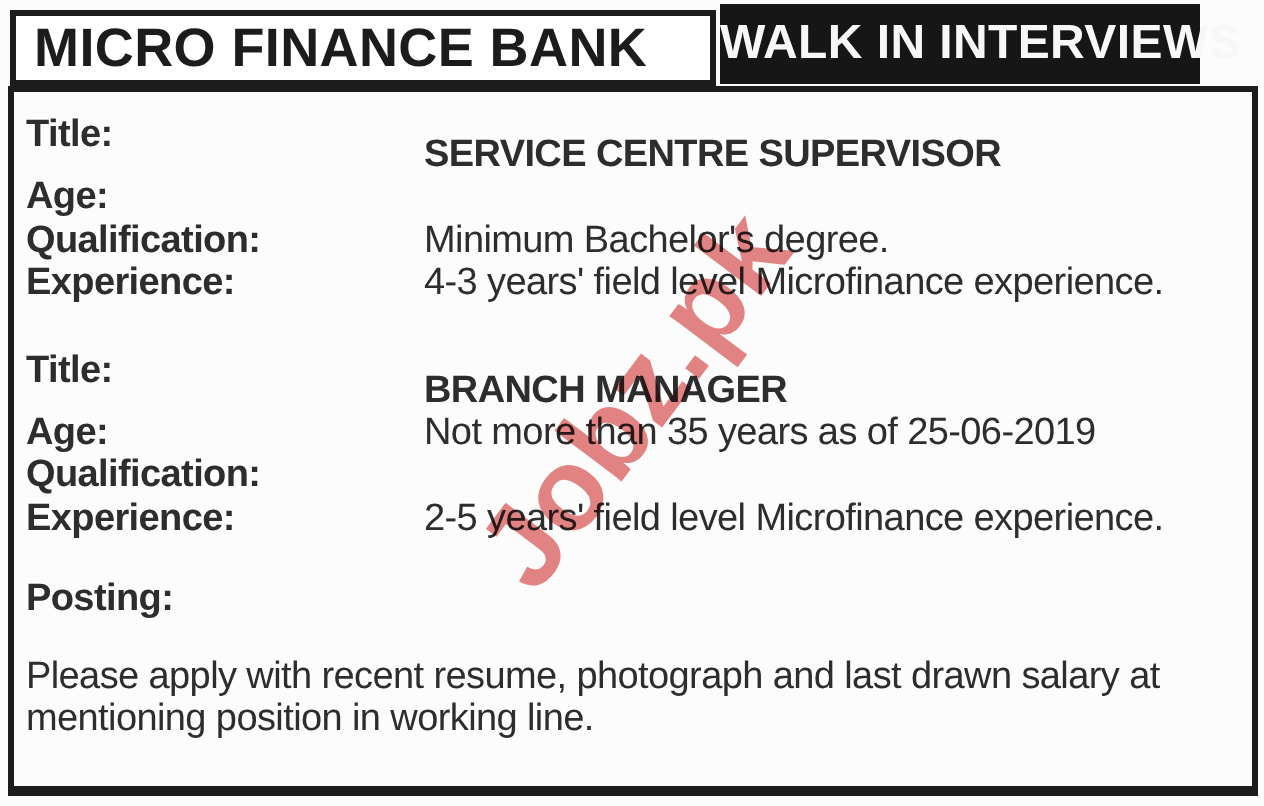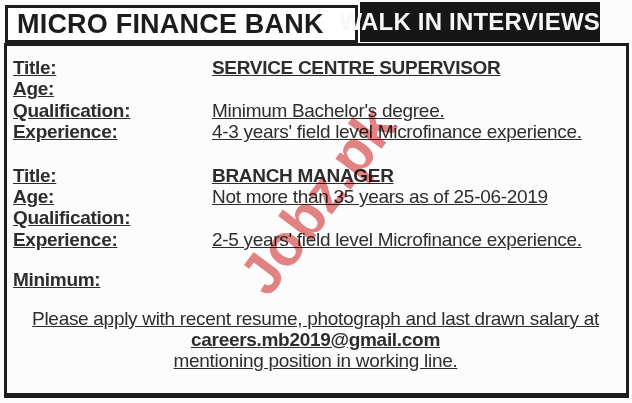--- a/index.html
+++ b/index.html
@@ -38,57 +38,56 @@
     position: absolute;
     left: 360px;
     top: 2px;
     width: 240px;
     height: 40px;
     box-sizing: border-box;
     background: #161616;
     color: #f7f7f7;
     display: flex;
     align-items: center;
-    justify-content: flex-end;
+    justify-content: flex-start;
     font-size: 24px;
     font-weight: bold;
     letter-spacing: 0.2px;
     white-space: nowrap;
   }
   .content-box {
     position: absolute;
     left: 4px;
     top: 43px;
     width: 625px;
     height: 355px;
     box-sizing: border-box;
     border: 3px solid #1d1d1d;
     border-bottom-width: 5px;
     padding: 11px 8px 0 6px;
-    text-decoration: underline;
   }
   .row {
     display: flex;
     font-size: 19px;
     line-height: 21.4px;
     letter-spacing: -0.3px;
     white-space: nowrap;
   }
   .row .lbl {
     width: 199px;
     flex: none;
     font-weight: bold;
   }
   .row .val { flex: 1; }
-  .val.strong { font-weight: bold; }
+  .val.strong { font-weight: bold; margin-top: 10px; }
   .spacer-a { height: 22px; }
   .spacer-b { height: 19px; }
   .spacer-c { height: 17px; }
   .footer-line {
-    text-align: center;
+    text-align: left;
     font-size: 19px;
     line-height: 21.2px;
     letter-spacing: -0.3px;
     white-space: nowrap;
   }
   .footer-line.strong { font-weight: bold; }
   .watermark {
     position: absolute;
     left: 317px;
     top: 200px;
@@ -148,26 +147,25 @@
       <span class="lbl">Qualification:</span>
     </div>
     <div class="row">
       <span class="lbl">Experience:</span>
       <span class="val">2-5 years' field level Microfinance experience.</span>
     </div>
 
     <div class="spacer-b"></div>
 
     <div class="row">
-      <span class="lbl">Minimum:</span>
+      <span class="lbl">Posting:</span>
     </div>
 
     <div class="spacer-c"></div>
 
     <div class="footer-line">Please apply with recent resume, photograph and last drawn salary at</div>
-    <div class="footer-line strong">careers.mb2019@gmail.com</div>
     <div class="footer-line">mentioning position in working line.</div>
 
   </div>
 
   <div class="watermark">Jobz.pk</div>
 
 </div>
 
 </body></html>

